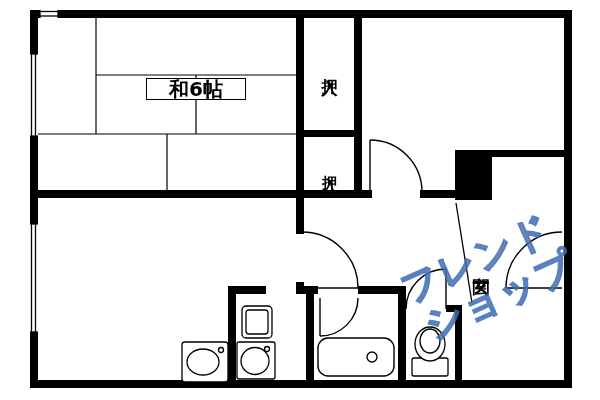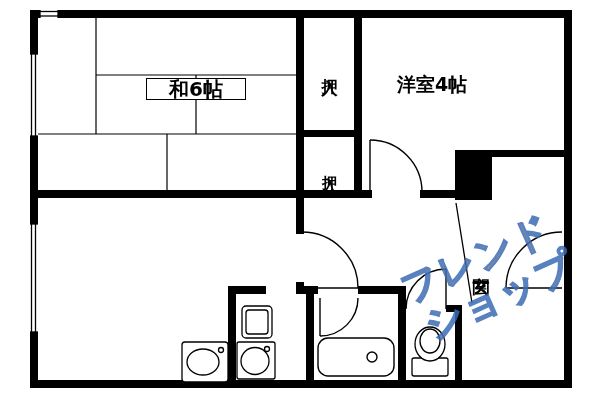--- a/index.html
+++ b/index.html
@@ -118,21 +118,20 @@
       <rect x="412" y="358" width="36" height="18" rx="2"></rect>
       <ellipse cx="430" cy="344" rx="15" ry="17"></ellipse>
       <ellipse cx="430" cy="341" rx="10" ry="12"></ellipse>
     </g>
   </svg>
 
   <div class="label boxed" style="left:146px;top:78px;width:100px;height:22px;font-size:20px">和6帖</div>
 
   <div class="label vtext" style="left:316px;top:36px;width:26px;height:62px;font-size:16px">押入</div>
 
-  <div class="label" style="left:372px;top:72px;width:120px;height:26px;font-size:19px">洋室4帖</div>
 
   <div class="label vtext" style="left:316px;top:140px;width:26px;height:50px;font-size:15px">押入</div>
 
 
   <div class="label vtext" style="left:470px;top:234px;width:24px;height:64px;font-size:17px">玄関</div>
 
   <div class="wm">
     <div class="wm-line">フレンド</div>
     <div class="wm-line wm-line2">ショップ</div>
   </div>

